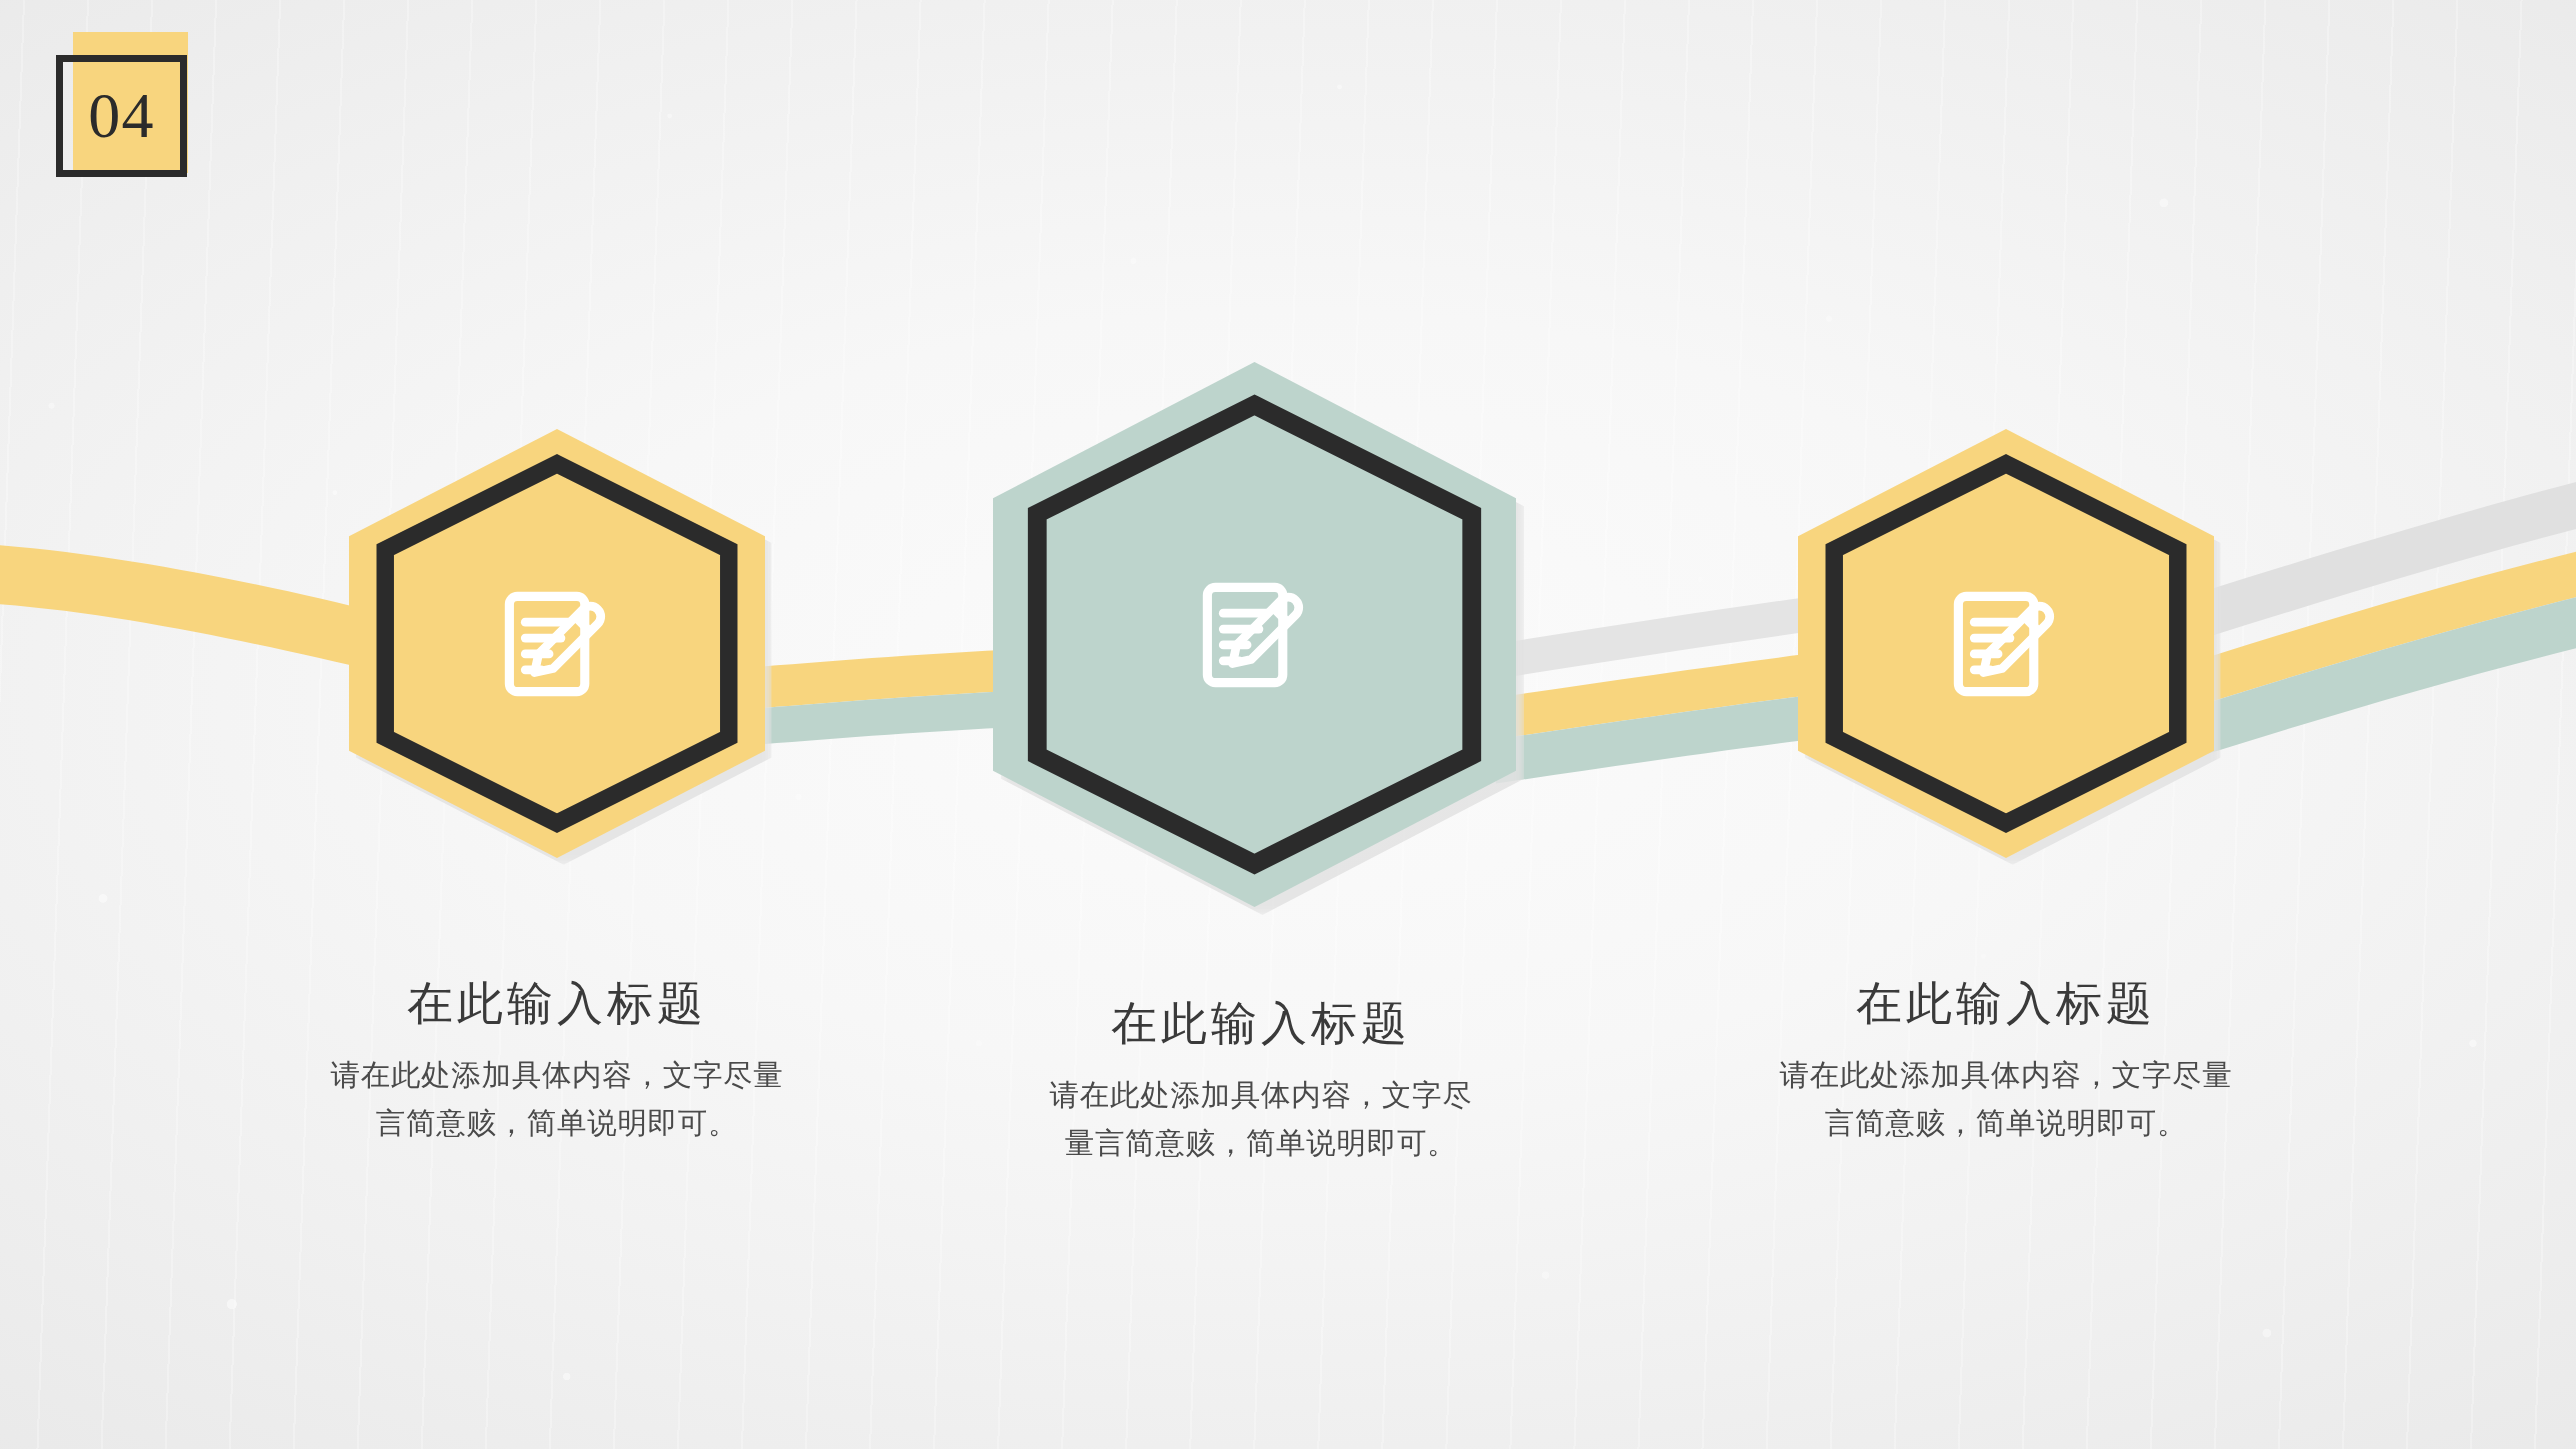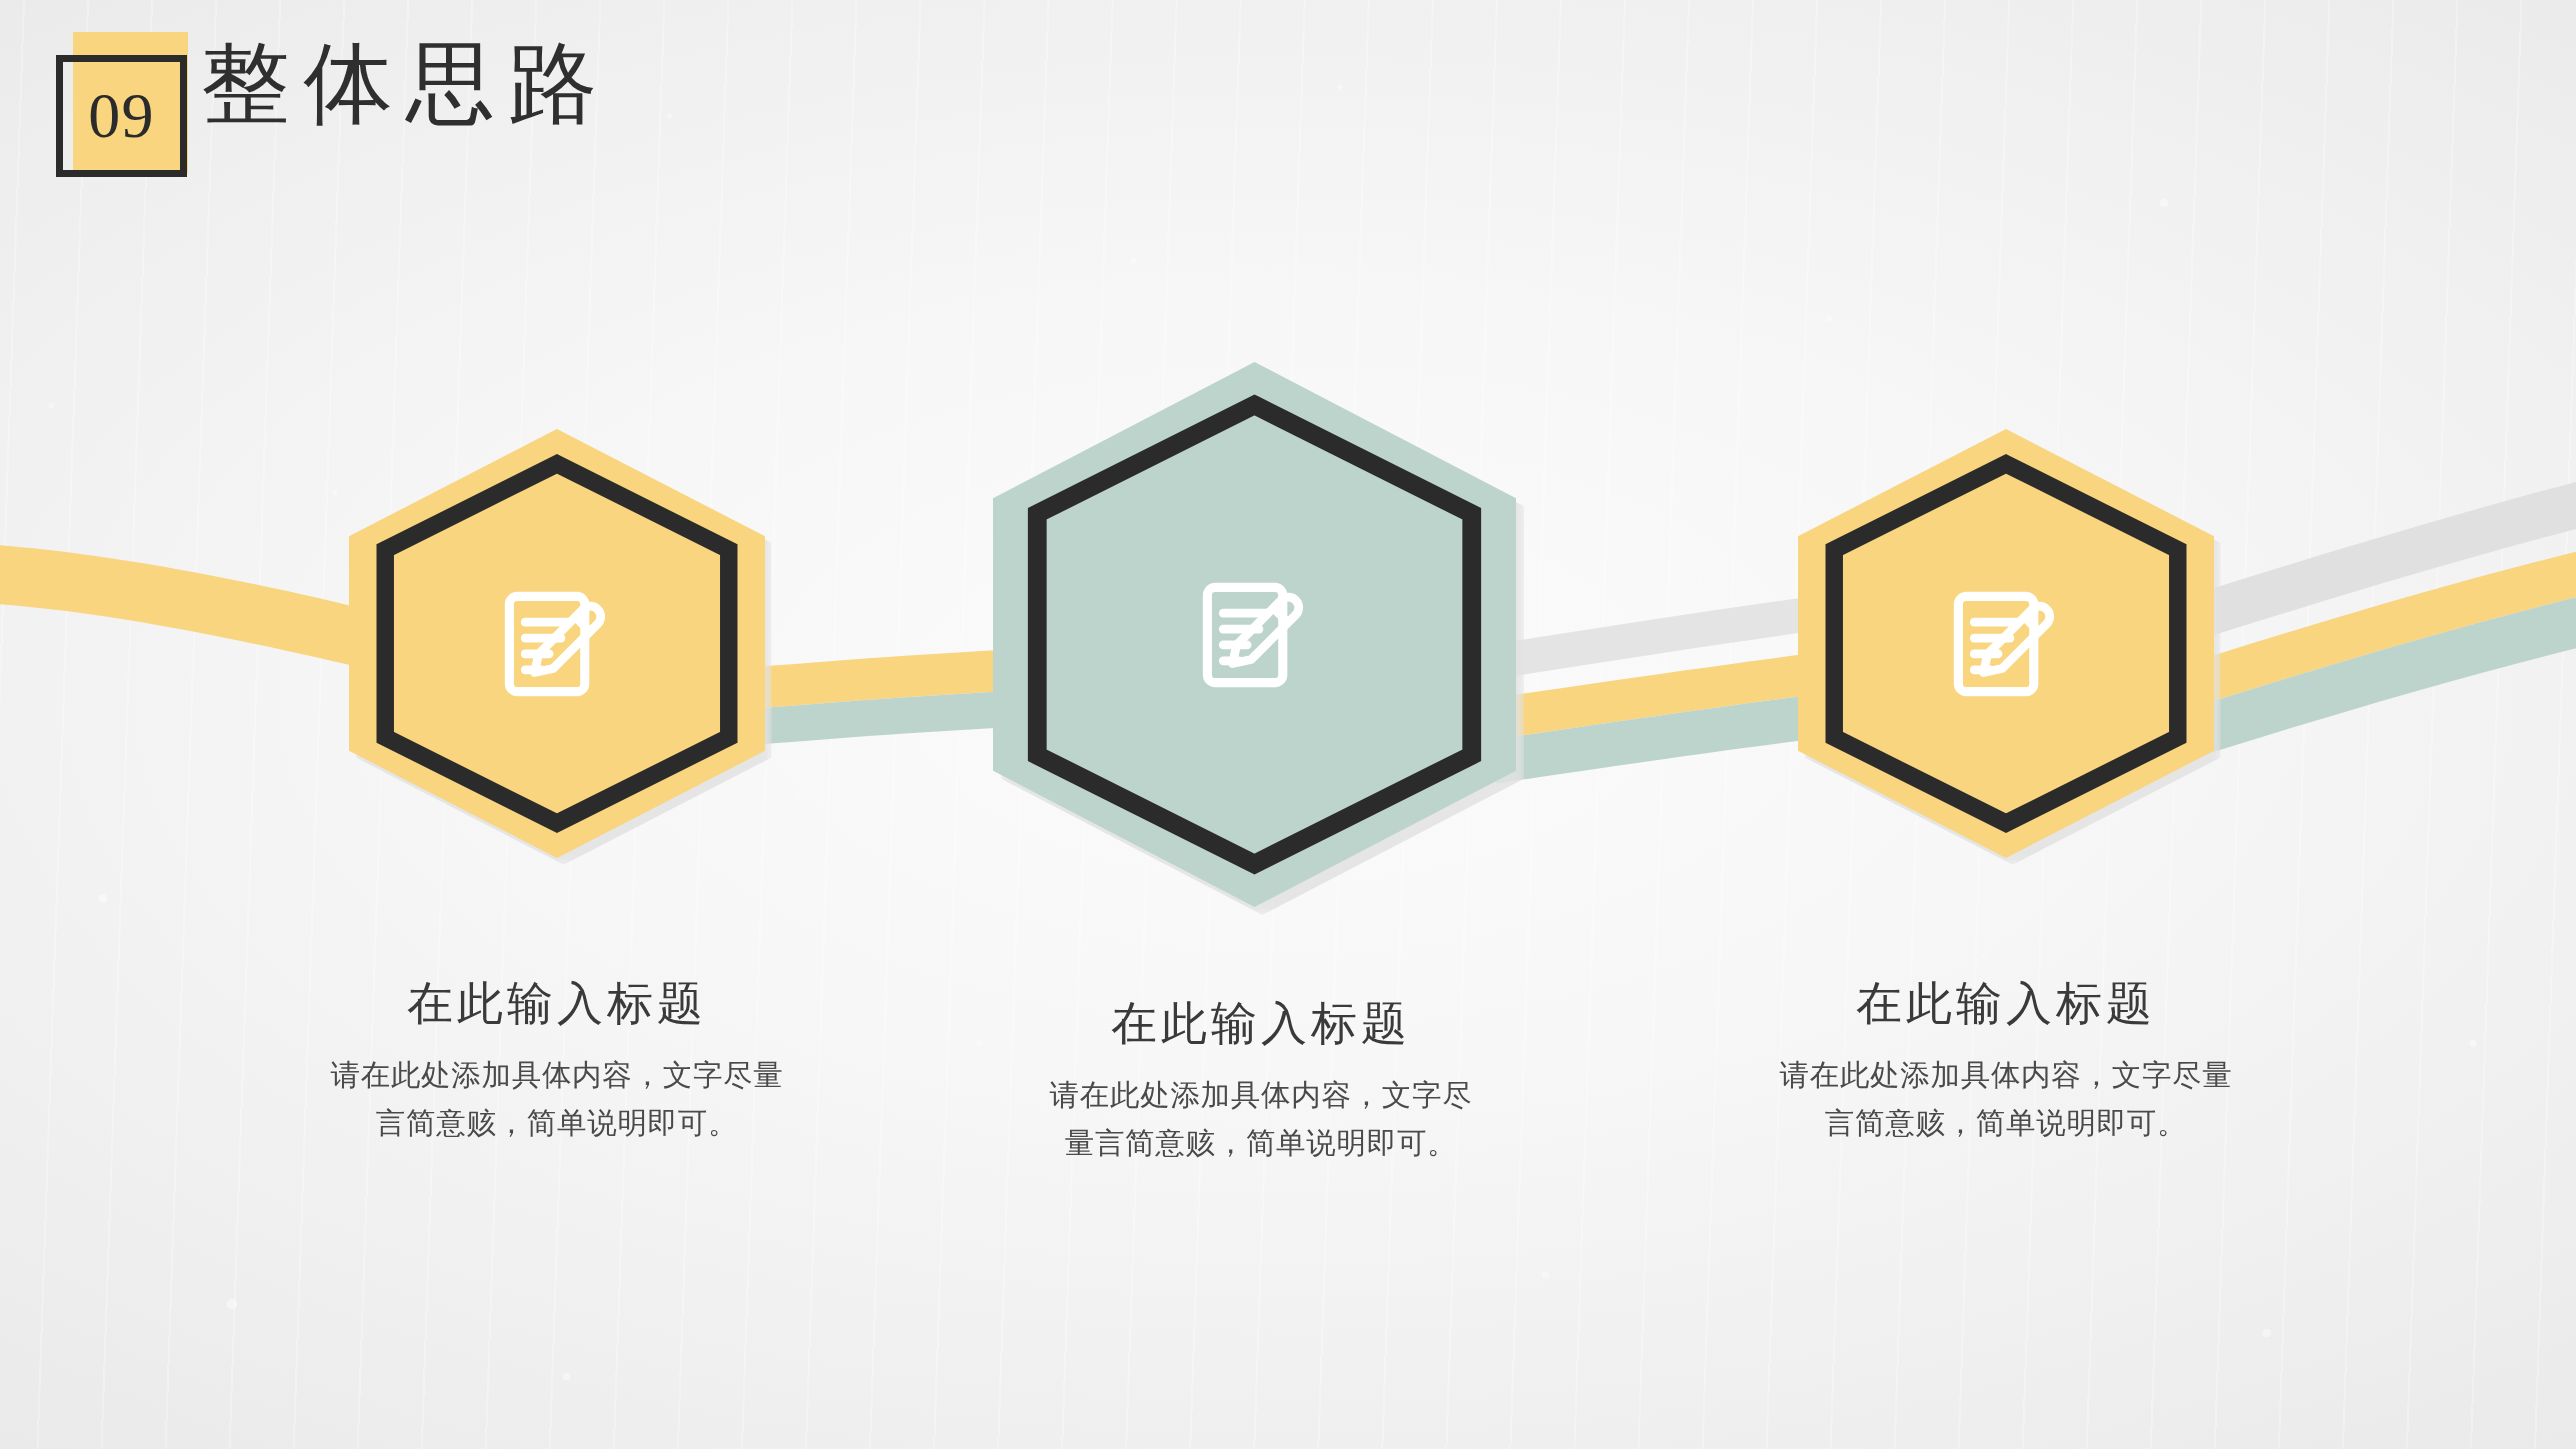--- a/index.html
+++ b/index.html
@@ -115,23 +115,22 @@
 
   <path d="M 3290,880 C 3480,820 3680,760 3850,716 L 3850,786 C 3680,830 3480,890 3290,950 Z" fill="#e0e0e0"></path>
   <path d="M 3290,980 C 3480,920 3680,862 3850,820 L 3850,888 C 3680,930 3480,988 3290,1048 Z" fill="#f8d57e"></path>
   <path d="M 3290,1048 C 3480,988 3680,930 3850,888 L 3850,964 C 3680,1006 3480,1064 3290,1124 Z" fill="#bdd4cc"></path>
 </svg>
 
 <div id="header">
   <div id="badge-wrap">
     <div id="badge-fill"></div>
     <div id="badge-frame"></div>
-    <div id="badge-num">09</div>
+    <div id="badge-num">04</div>
   </div>
-  <div id="slide-title">整体思路</div>
 </div>
 
 <div class="hex-stack" style="left:349px;top:429px;width:416px;height:429px;">
   <div class="hex hex-shadow" style="transform:translate(6.7px,6.7px);"></div>
   <div class="hex" style="background:#f8d57e;"></div>
   <svg class="hex-inner-line" viewBox="0 0 620 640" preserveAspectRatio="none">
     <polygon points="310,52 566,180 566,460 310,588 54,460 54,180" fill="none" stroke="#2b2b2b" stroke-width="26"></polygon>
   </svg>
   <svg class="hex-icon" width="127" height="127" viewBox="0 0 64 64">
     <path d="M12 8 h30 a4 4 0 0 1 4 4 v40 a4 4 0 0 1 -4 4 h-30 a4 4 0 0 1 -4 -4 v-40 a4 4 0 0 1 4 -4 z" fill="none" stroke="#ffffff" stroke-width="4.6" stroke-linejoin="round"></path>

